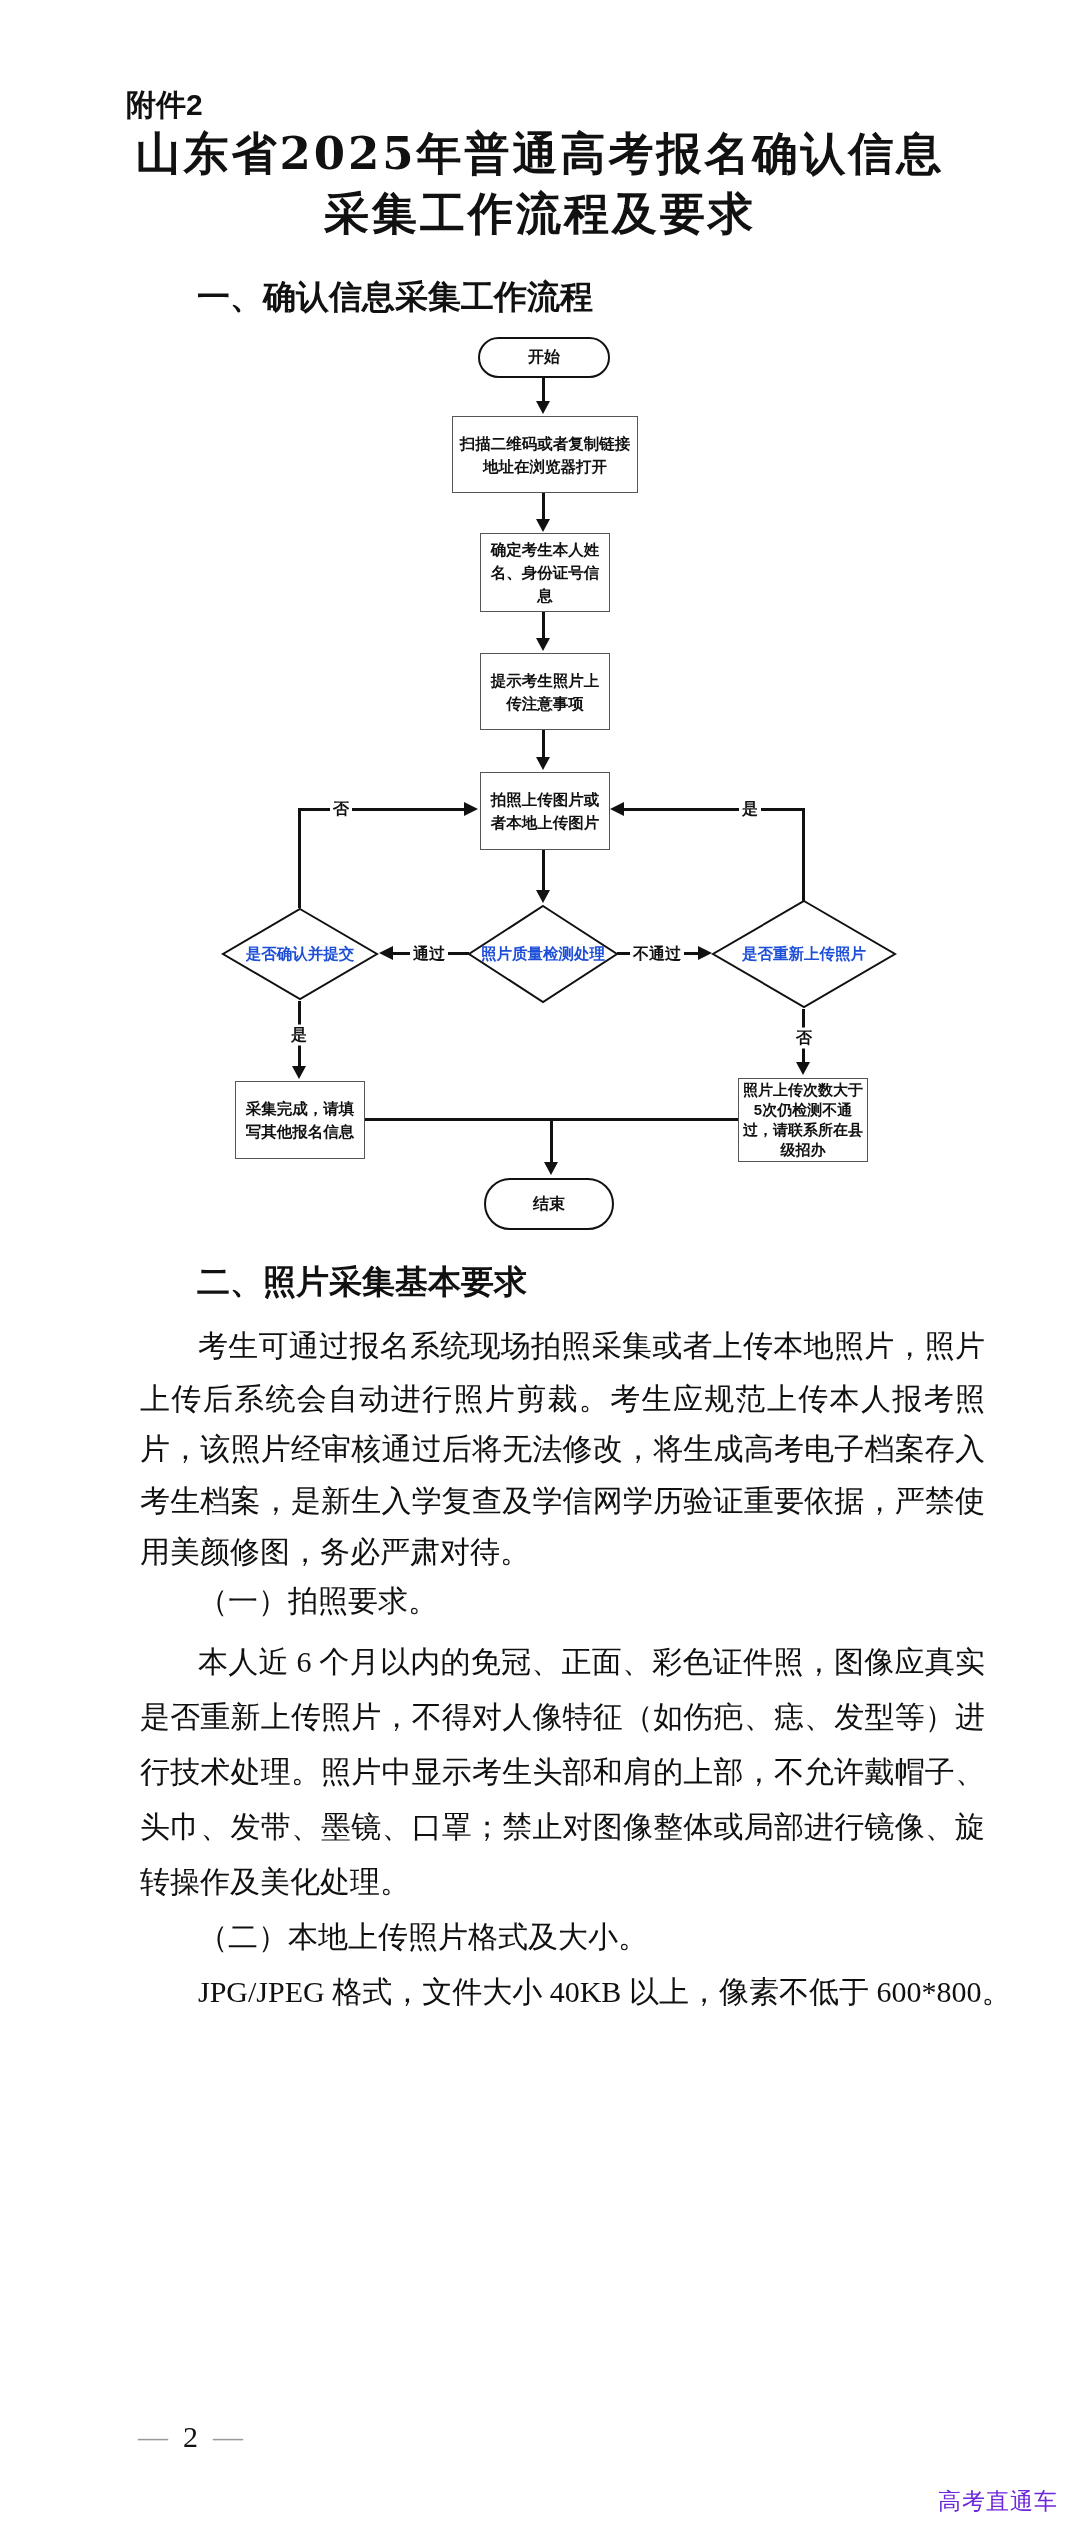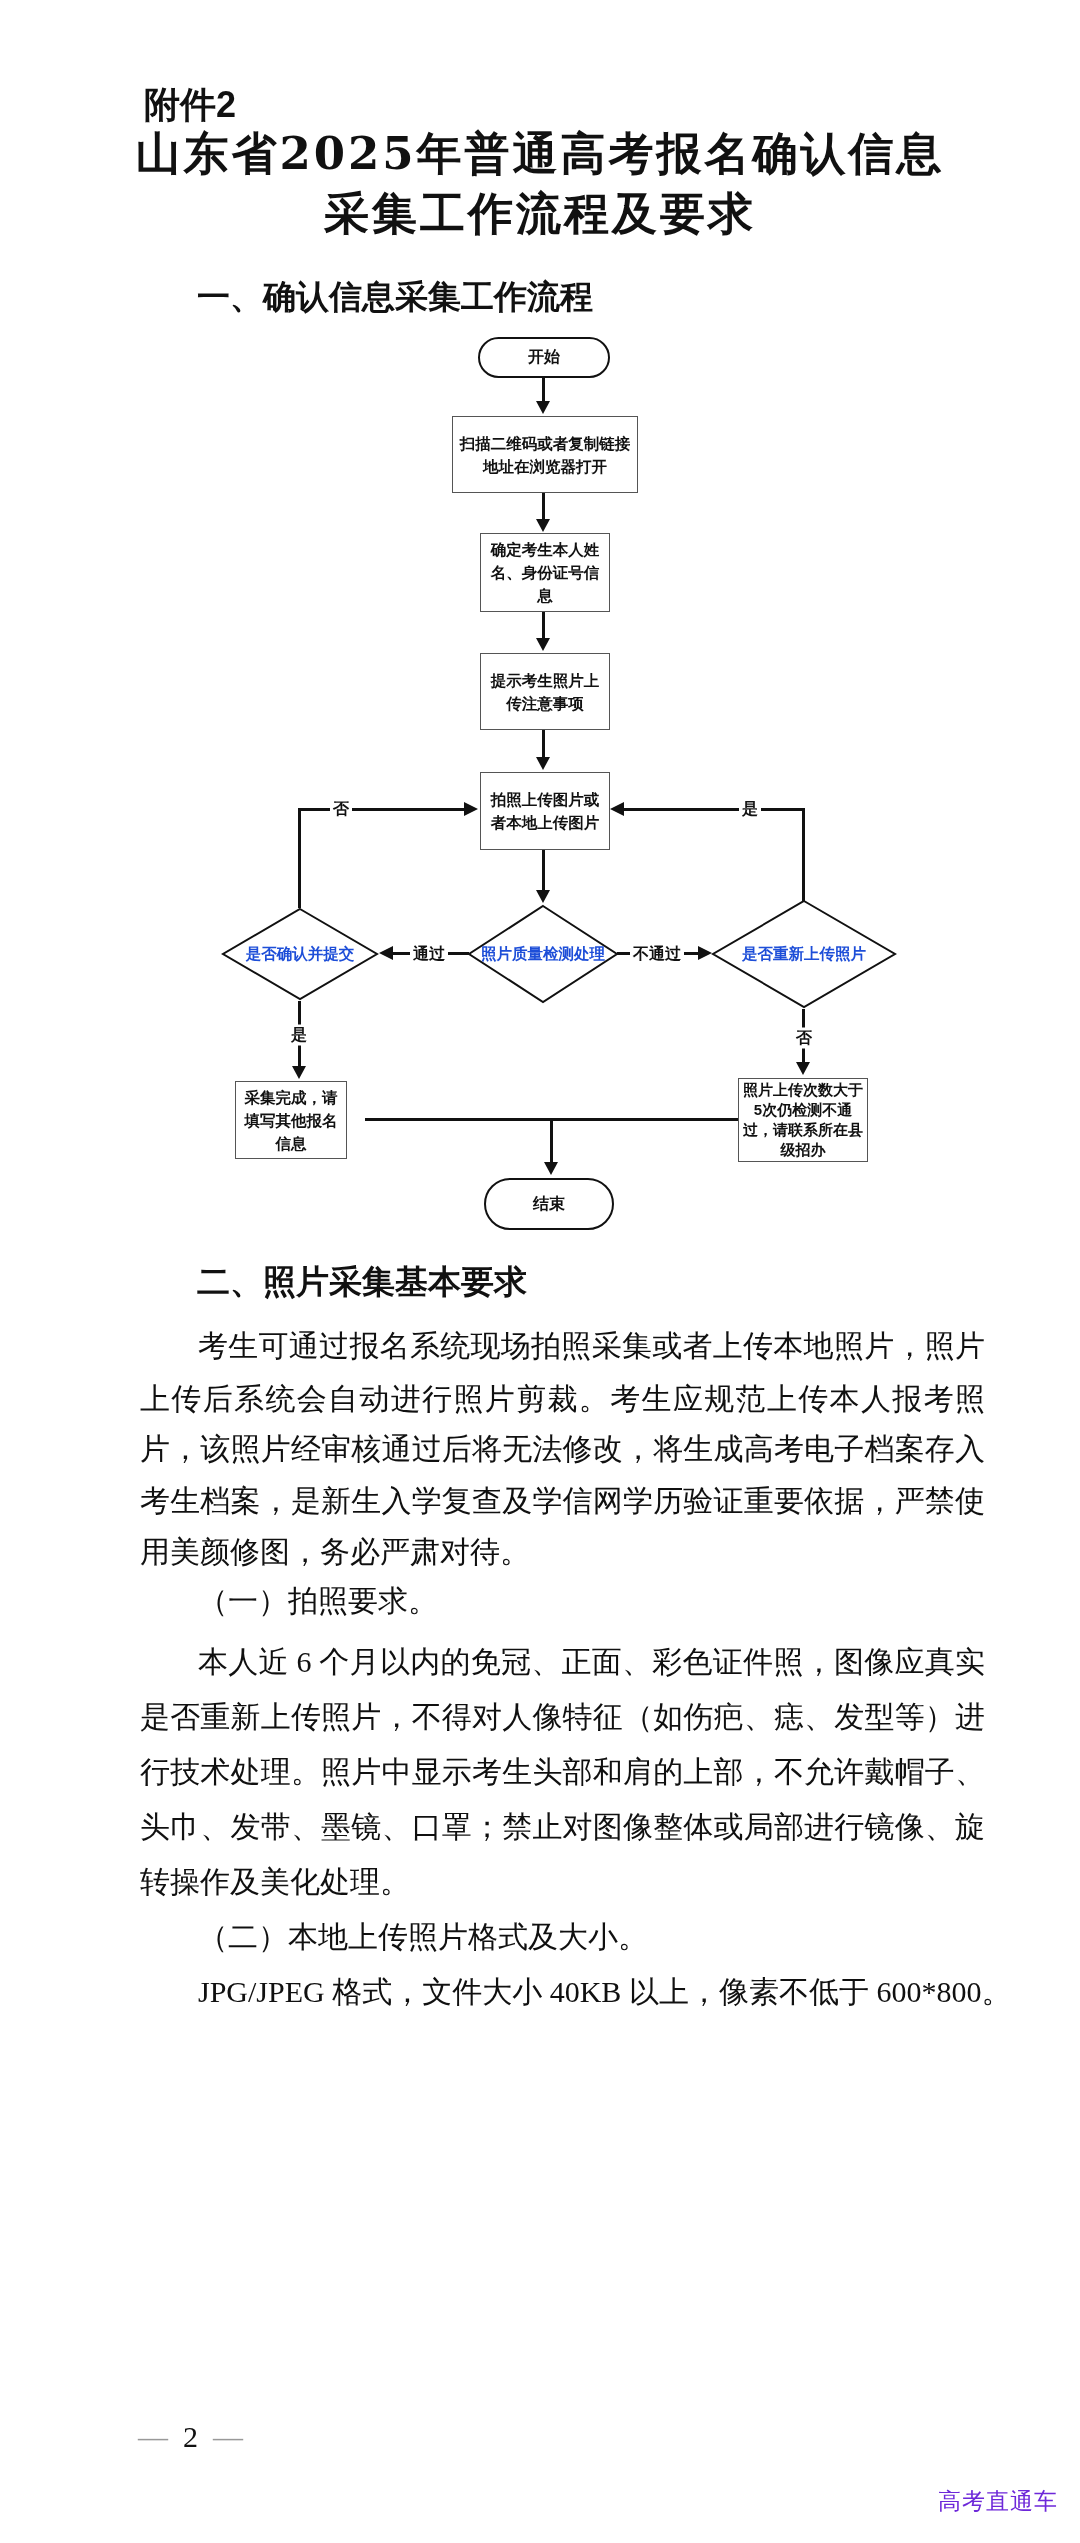--- a/index.html
+++ b/index.html
@@ -3,23 +3,23 @@
 <meta charset="utf-8">
 <style>
   html,body { margin:0; padding:0; background:#e8e8e8; }
   .page {
     position:relative; width:1080px; height:2543px; margin:0 auto;
     background:#ffffff; overflow:hidden;
     font-family:"Liberation Serif","DejaVu Serif",serif; color:#111;
   }
   
   .attach {
-    position:absolute; left:144px; top:88px;
+    position:absolute; left:126px; top:88px;
     font-family:"Liberation Sans","DejaVu Sans",sans-serif;
-    font-size:36px; font-weight:600; line-height:34px;
+    font-size:30px; font-weight:600; line-height:34px;
   }
   .doc-title {
     position:absolute; left:0; top:124px; width:1080px; text-align:center;
     font-family:"DejaVu Serif","Liberation Serif",serif;
     font-weight:700; font-size:45px; line-height:60px; letter-spacing:3px;
   }
   .sec-heading {
     position:absolute; left:197px;
     font-family:"Liberation Sans","DejaVu Sans",sans-serif;
     font-weight:700; font-size:33px; line-height:40px;
@@ -149,21 +149,21 @@
 
   <div class="vline" style="left:802px;top:809px;height:92px"></div>
   <div class="hline" style="left:624px;top:808px;width:181px"></div>
   <div class="tri-left" style="left:610px;top:802px"></div>
   <div class="flabel" style="left:750px;top:809px">是</div>
 
   <div class="vline" style="left:298px;top:1001px;height:65px"></div>
   <div class="tri-down" style="left:292px;top:1066px"></div>
   <div class="flabel" style="left:299px;top:1035px">是</div>
 
-  <div class="fbox" style="left:235px;top:1081px;width:112px;height:78px">采集完成，请填写其他报名信息</div>
+  <div class="fbox" style="left:235px;top:1081px;width:130px;height:78px">采集完成，请填写其他报名信息</div>
 
   <div class="vline" style="left:802px;top:1009px;height:53px"></div>
   <div class="tri-down" style="left:796px;top:1062px"></div>
   <div class="flabel" style="left:804px;top:1038px">否</div>
 
   <div class="fbox" style="left:738px;top:1078px;width:130px;height:84px;line-height:20px;font-size:15px">照片上传次数大于5次仍检测不通过，请联系所在县级招办</div>
 
   <div class="hline" style="left:365px;top:1118px;width:373px"></div>
   <div class="vline" style="left:550px;top:1118px;height:44px"></div>
   <div class="tri-down" style="left:544px;top:1162px"></div>

